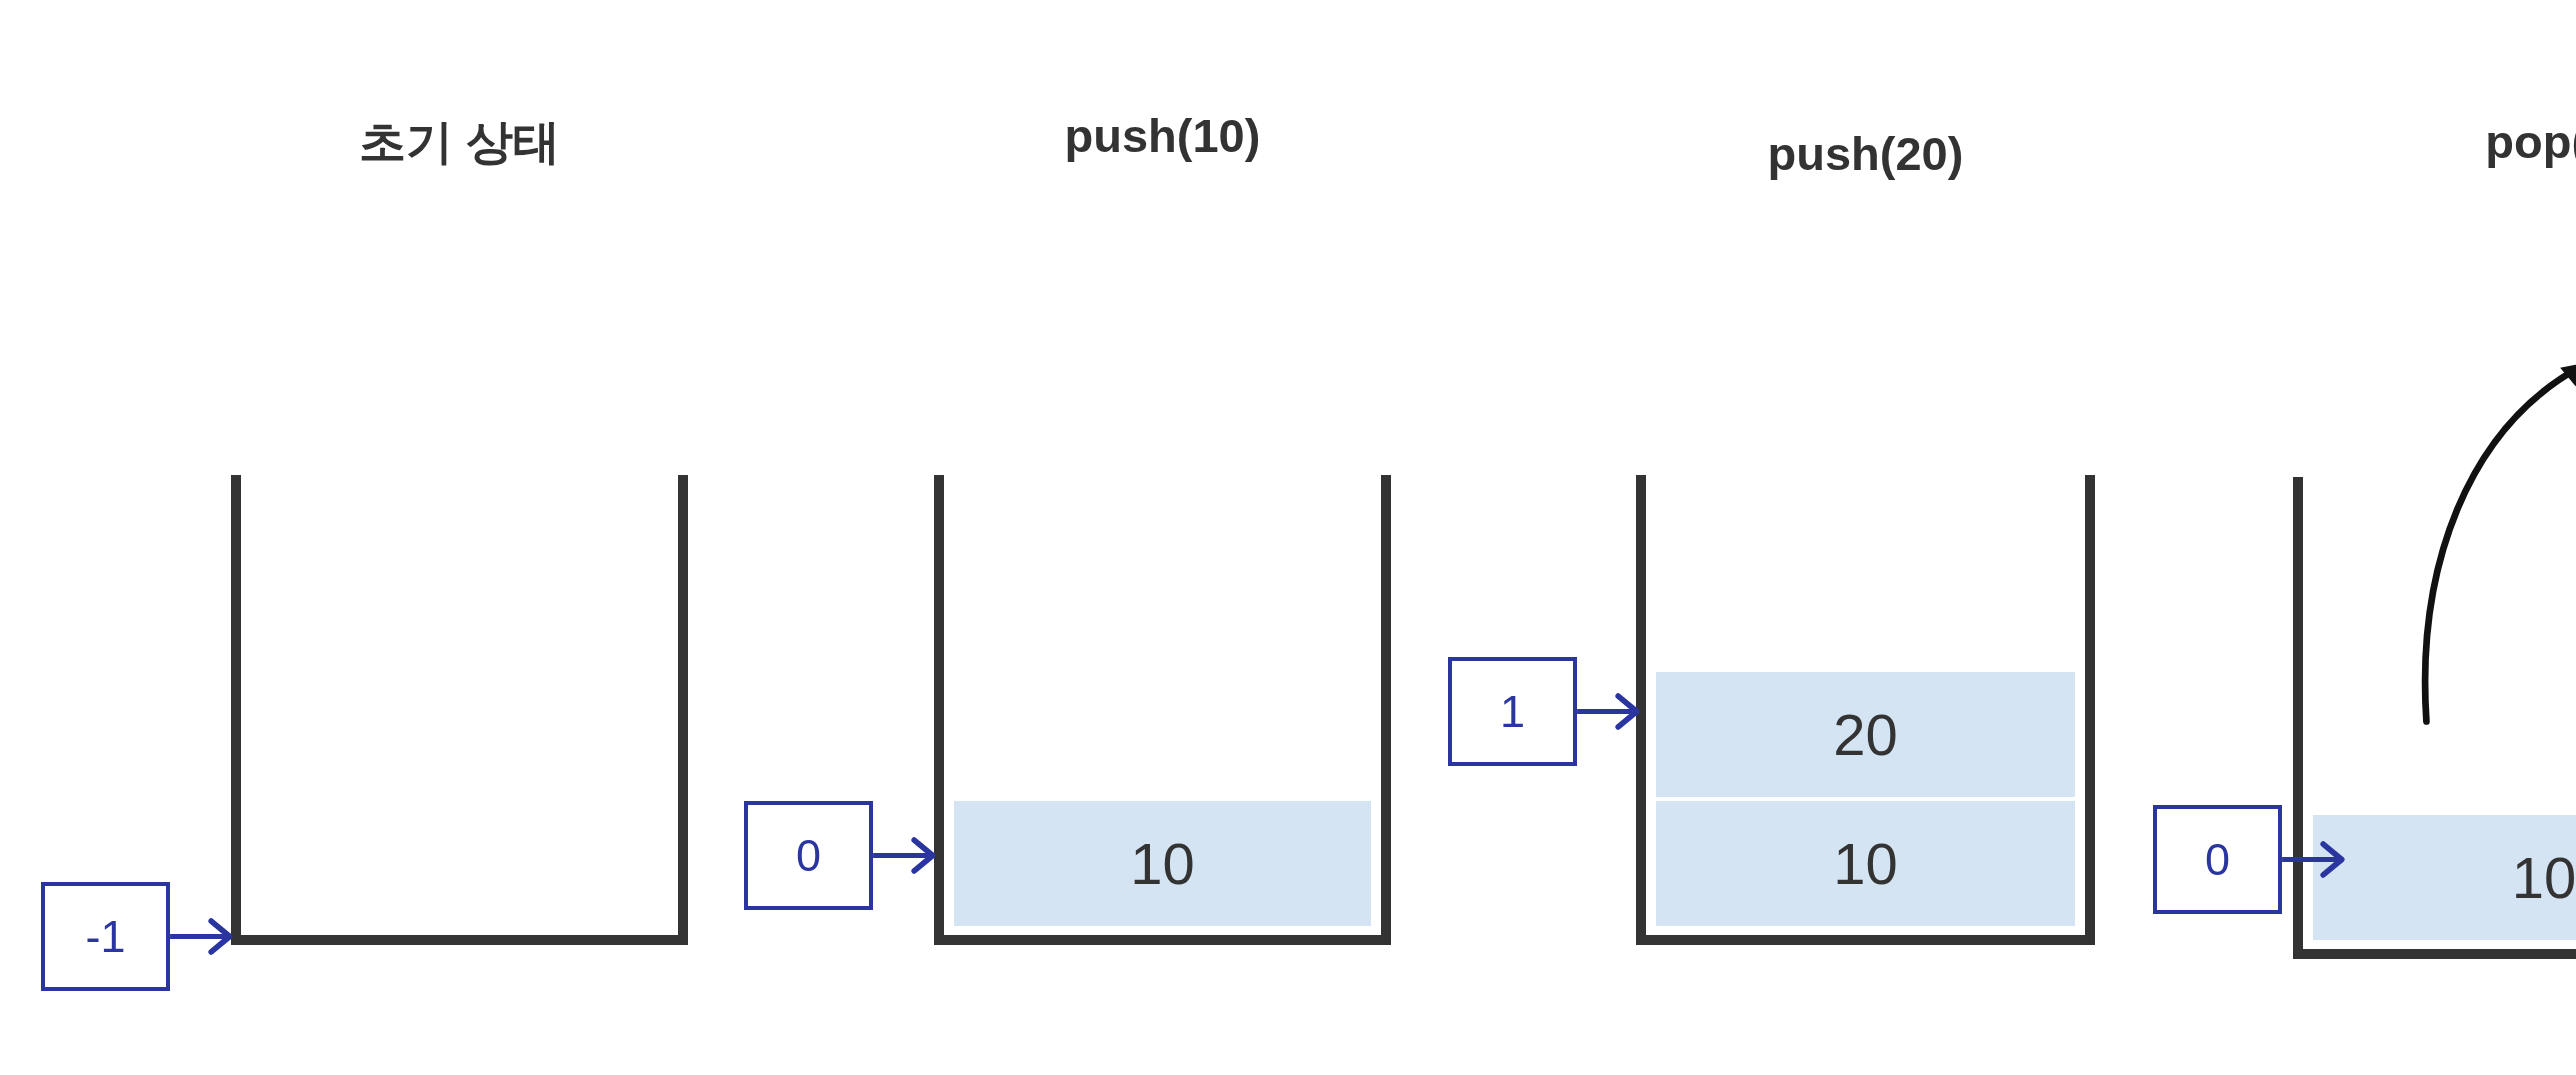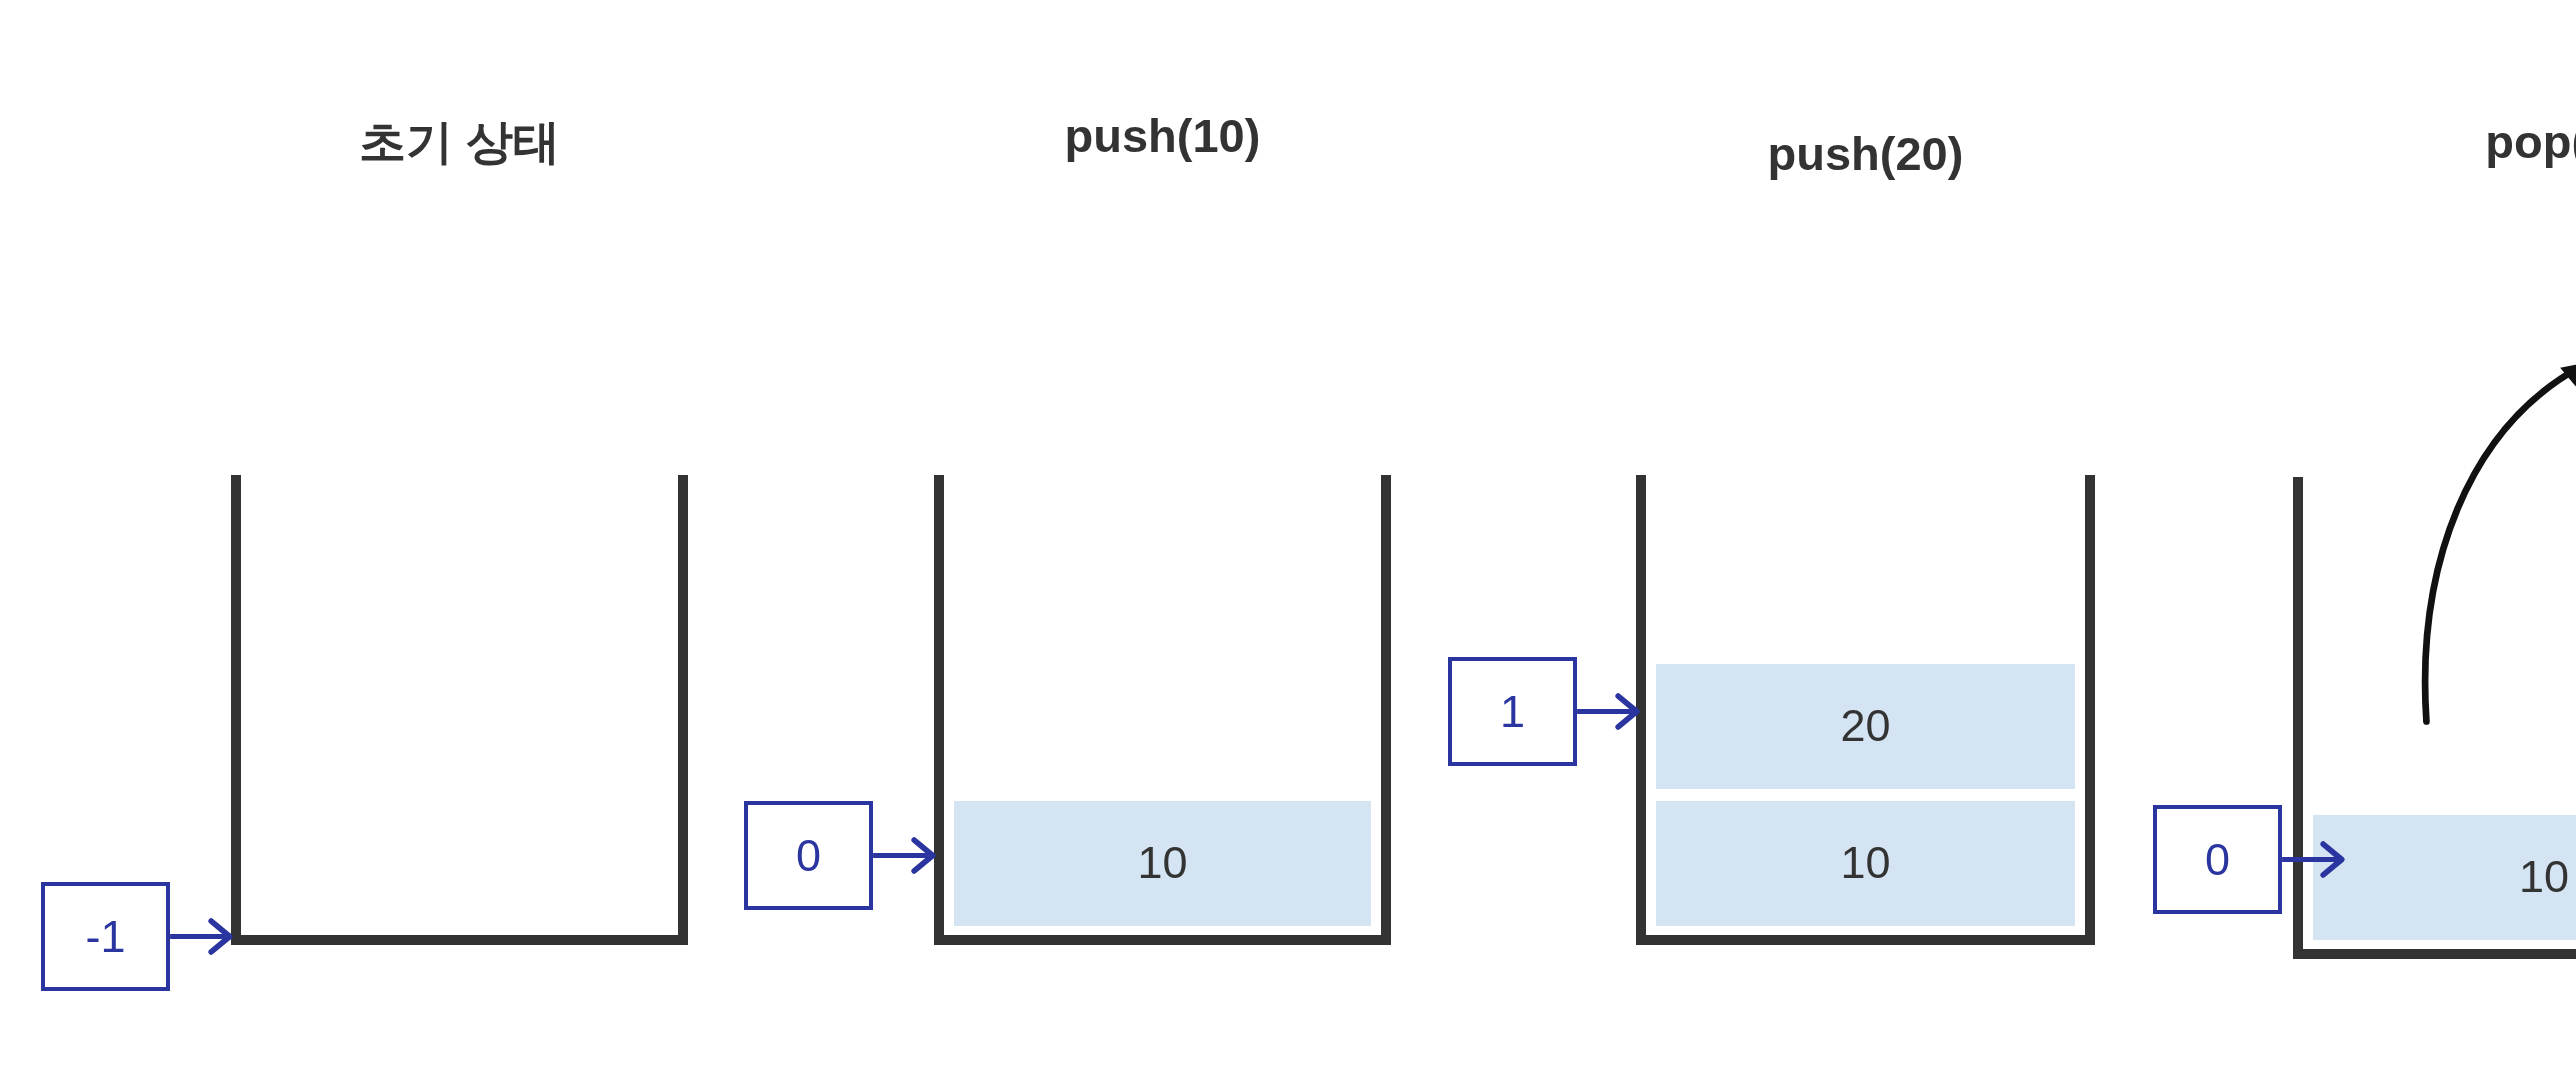--- a/index.html
+++ b/index.html
@@ -39,26 +39,26 @@
     align-items:stretch;
     padding:0 10.3px 9.3px 10.3px;
     box-sizing:border-box;
   }
   .cell{
     height:125px;
     background:#d4e4f2;
     display:flex;
     align-items:center;
     justify-content:center;
-    font-size:45px;
+    font-size:58px;
     color:#333333;
     margin-top:13.4px;
     box-sizing:border-box;
   }
-  .cell:first-child{margin-top:12px;}
+  .cell:first-child{margin-top:4px;}
 
   
   .idx-wrap{position:absolute;display:flex;align-items:center;}
   .idx-box{
     width:129px;height:109px;
     border:4.6px solid #2b35a0;
     box-sizing:border-box;
     display:flex;align-items:center;justify-content:center;
     font-size:45px;color:#2b35a0;background:#ffffff;
   }

